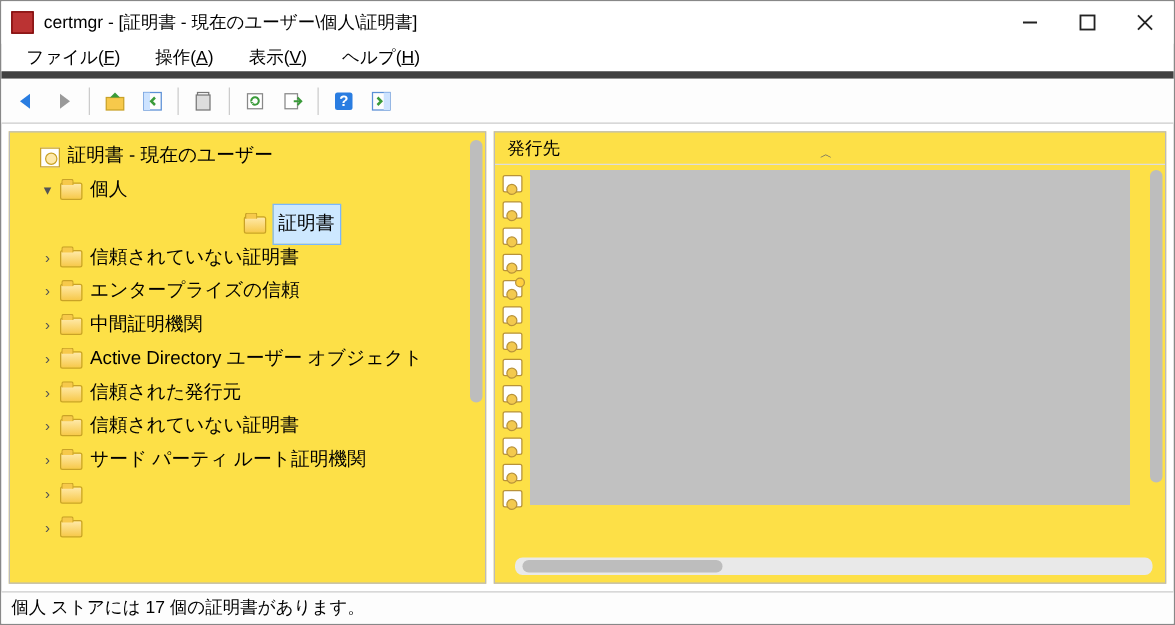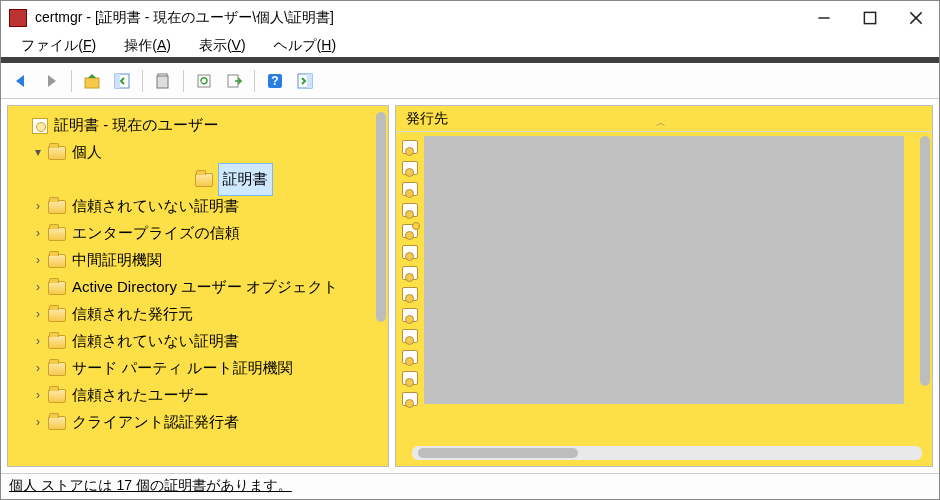--- a/index.html
+++ b/index.html
@@ -175,21 +175,20 @@
     background:#bdbdbd; border-radius:5px;
   }
   .right .vscroll { top: 30px; height: 250px; }
   
   .statusbar {
     height: 26px;
     border-top:1px solid #ccc;
     padding: 3px 8px;
     font-size: 14px;
     background:#fdfdfd;
-    text-decoration:underline;
   }
 </style>
 </head>
 <body>
 
 <div class="titlebar">
   <span class="app-icon"></span>
   <span class="title">certmgr - [証明書 - 現在のユーザー\個人\証明書]</span>
   <span class="spacer"></span>
   <div class="winbtn">
@@ -328,26 +327,24 @@
           <span class="">信頼されていない証明書</span>
         </div>
         <div class="tree-row indent1">
           <span class="tw">›</span>
           <span class="folder-ico"></span>
           <span class="">サード パーティ ルート証明機関</span>
         </div>
         <div class="tree-row indent1">
           <span class="tw">›</span>
           <span class="folder-ico"></span>
-          <span class="">信頼されたユーザー</span>
-        </div>
-        <div class="tree-row indent1">
-          <span class="tw">›</span>
-          <span class="folder-ico"></span>
-          <span class="">クライアント認証発行者</span>
+        </div>
+        <div class="tree-row indent1">
+          <span class="tw">›</span>
+          <span class="folder-ico"></span>
         </div>
       </div>
     <div class="vscroll"></div>
   </div>
   <div class="pane right">
     <div class="list-header">
       <div class="col1">
         <span>発行先</span>
         <span class="sort-caret">︿</span>
       </div>

